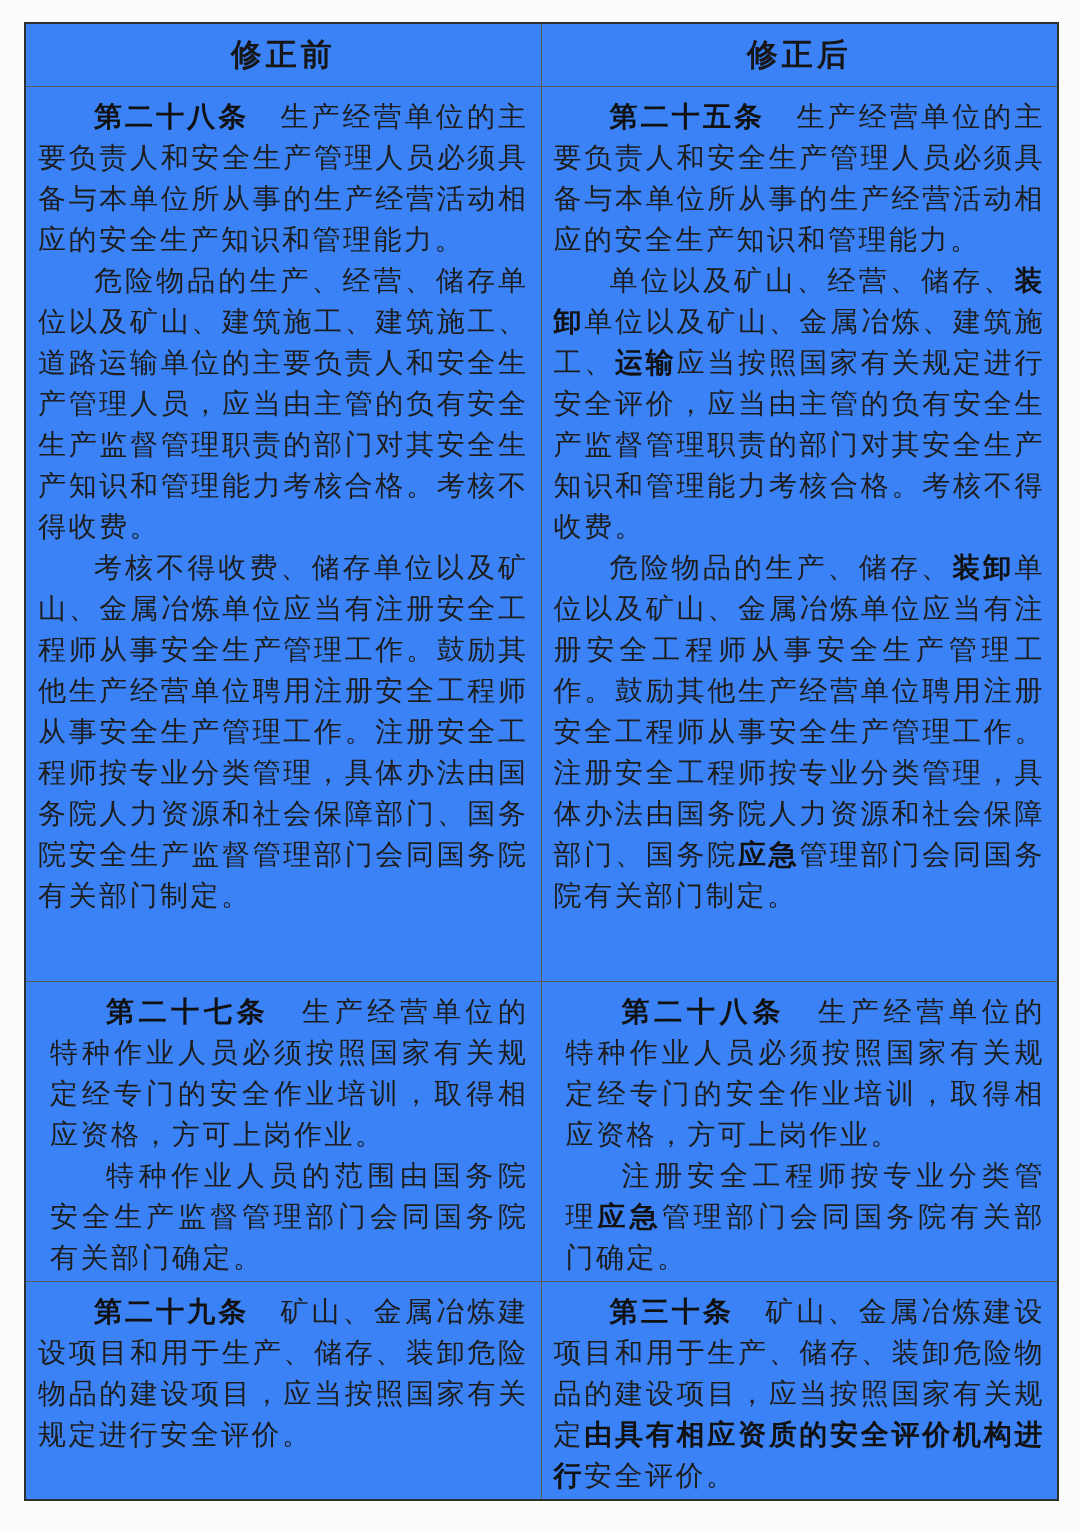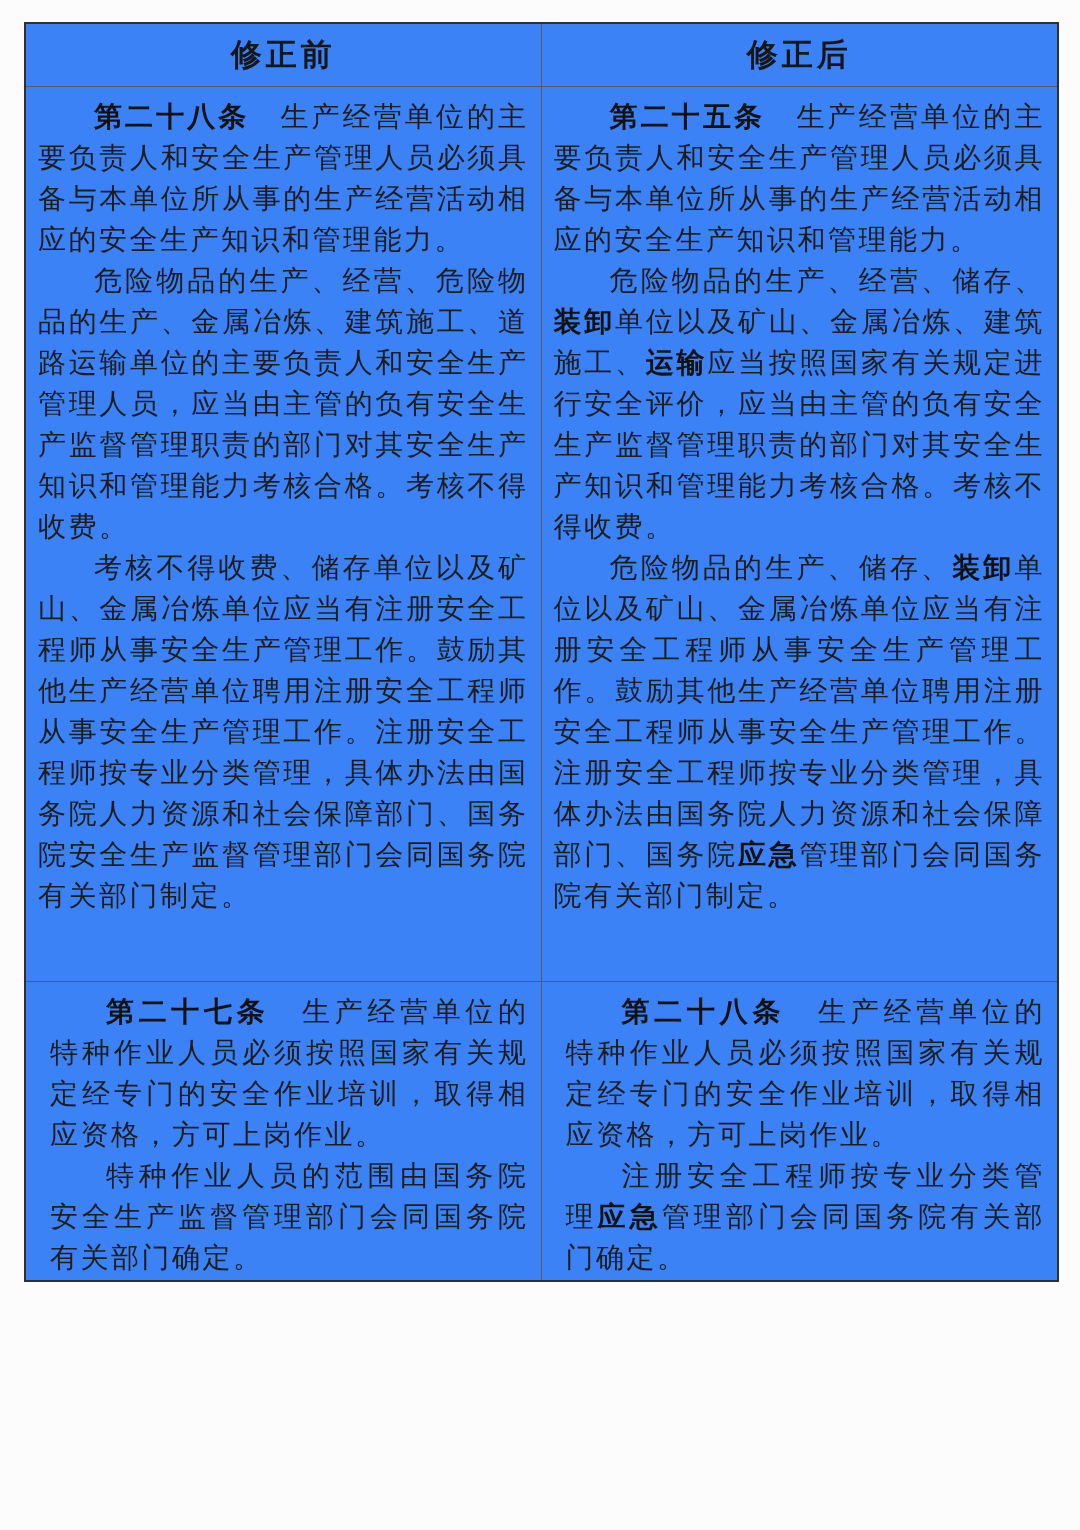--- a/index.html
+++ b/index.html
@@ -82,34 +82,42 @@
     <thead>
       <tr>
         <th>修正前</th>
         <th>修正后</th>
       </tr>
     </thead>
     <tbody id="table-body">
         <tr class="row-1">
           <td>
             <p><span class="seg-b">第二十八条</span><span class="seg-r">　生产经营单位的主要负责人和安全生产管理人员必须具备与本单位所从事的生产经营活动相应的安全生产知识和管理能力。</span></p>
-            <p><span class="seg-r">危险物品的生产、经营、危险物品的生产、金属冶炼、建筑施工、道路运输单位的主要负责人和安全生产管理人员，应当由主管的负有安全生产监督管理职责的部门对其安全生产知识和管理能力考核合格。考核不得收费。</span></p>
+            <p><span class="seg-r">危险物品的生产、经营、储存单位以及矿山、建筑施工、建筑施工、道路运输单位的主要负责人和安全生产管理人员，应当由主管的负有安全生产监督管理职责的部门对其安全生产知识和管理能力考核合格。考核不得收费。</span></p>
             <p><span class="seg-r">考核不得收费、储存单位以及矿山、金属冶炼单位应当有注册安全工程师从事安全生产管理工作。鼓励其他生产经营单位聘用注册安全工程师从事安全生产管理工作。注册安全工程师按专业分类管理，具体办法由国务院人力资源和社会保障部门、国务院安全生产监督管理部门会同国务院有关部门制定。</span></p>
           </td>
           <td>
             <p><span class="seg-b">第二十五条</span><span class="seg-r">　生产经营单位的主要负责人和安全生产管理人员必须具备与本单位所从事的生产经营活动相应的安全生产知识和管理能力。</span></p>
-            <p><span class="seg-r">危险物品的生产、经营、储存、</span><span class="seg-b">装卸</span><span class="seg-r">单位以及矿山、金属冶炼、建筑施工、</span><span class="seg-b">运输</span><span class="seg-r">应当按照国家有关规定进行安全评价，应当由主管的负有安全生产监督管理职责的部门对其安全生产知识和管理能力考核合格。考核不得收费。</span></p>
+            <p><span class="seg-r">单位以及矿山、经营、储存、</span><span class="seg-b">装卸</span><span class="seg-r">单位以及矿山、金属冶炼、建筑施工、</span><span class="seg-b">运输</span><span class="seg-r">应当按照国家有关规定进行安全评价，应当由主管的负有安全生产监督管理职责的部门对其安全生产知识和管理能力考核合格。考核不得收费。</span></p>
             <p><span class="seg-r">危险物品的生产、储存、</span><span class="seg-b">装卸</span><span class="seg-r">单位以及矿山、金属冶炼单位应当有注册安全工程师从事安全生产管理工作。鼓励其他生产经营单位聘用注册安全工程师从事安全生产管理工作。注册安全工程师按专业分类管理，具体办法由国务院人力资源和社会保障部门、国务院</span><span class="seg-b">应急</span><span class="seg-r">管理部门会同国务院有关部门制定。</span></p>
           </td>
         </tr>
         <tr class="row-2">
           <td>
             <p><span class="seg-b">第二十七条</span><span class="seg-r">　生产经营单位的特种作业人员必须按照国家有关规定经专门的安全作业培训，取得相应资格，方可上岗作业。</span></p>
             <p><span class="seg-r">特种作业人员的范围由国务院安全生产监督管理部门会同国务院有关部门确定。</span></p>
           </td>
           <td>
             <p><span class="seg-b">第二十八条</span><span class="seg-r">　生产经营单位的特种作业人员必须按照国家有关规定经专门的安全作业培训，取得相应资格，方可上岗作业。</span></p>
             <p><span class="seg-r">注册安全工程师按专业分类管理</span><span class="seg-b">应急</span><span class="seg-r">管理部门会同国务院有关部门确定。</span></p>
           </td>
         </tr>
+        <tr class="row-3">
+          <td>
+            <p><span class="seg-b">第二十九条</span><span class="seg-r">　矿山、金属冶炼建设项目和用于生产、储存、装卸危险物品的建设项目，应当按照国家有关规定进行安全评价。</span></p>
+          </td>
+          <td>
+            <p><span class="seg-b">第三十条</span><span class="seg-r">　矿山、金属冶炼建设项目和用于生产、储存、装卸危险物品的建设项目，应当按照国家有关规定</span><span class="seg-b">由具有相应资质的安全评价机构进行</span><span class="seg-r">安全评价。</span></p>
+          </td>
+        </tr>
       </tbody>
   </table>
 </div>
 
 </body></html>

